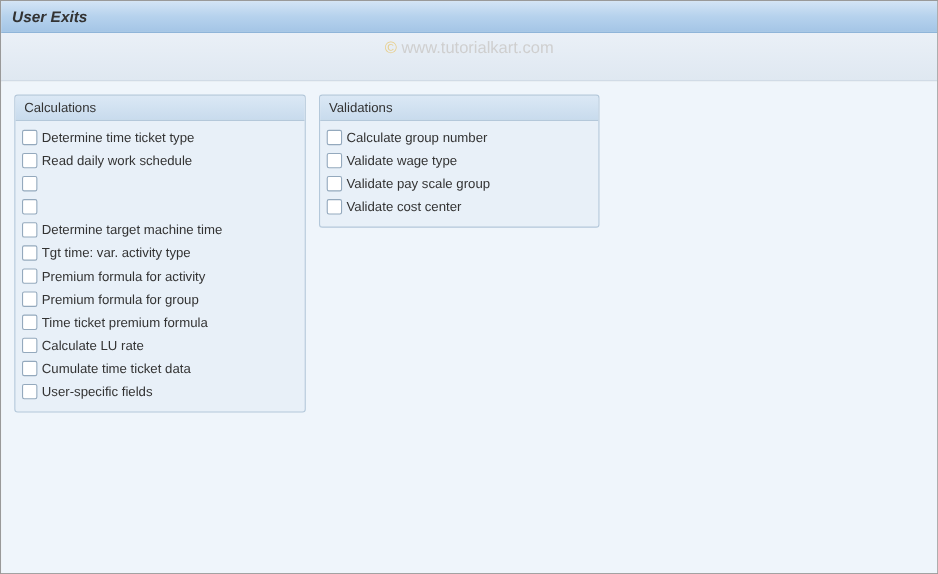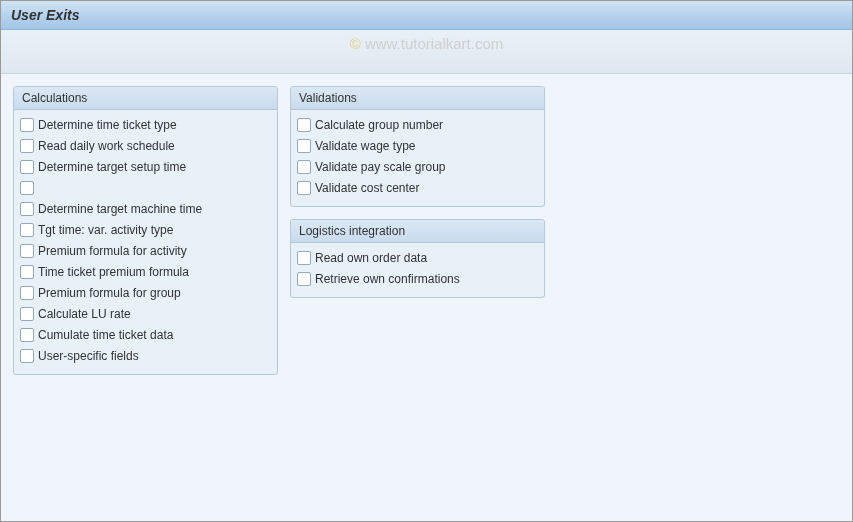--- a/index.html
+++ b/index.html
@@ -115,44 +115,43 @@
           <div class="check-row">
             <input type="checkbox" style="">
             <label>Determine time ticket type</label>
           </div>
           <div class="check-row">
             <input type="checkbox" style="">
             <label>Read daily work schedule</label>
           </div>
           <div class="check-row">
             <input type="checkbox" style="">
-            <label>Determine target setup time</label>
           </div>
           <div class="check-row">
             <input type="checkbox" style="">
           </div>
           <div class="check-row">
             <input type="checkbox" style="">
             <label>Determine target machine time</label>
           </div>
           <div class="check-row">
             <input type="checkbox" style="">
             <label>Tgt time: var. activity type</label>
           </div>
           <div class="check-row">
             <input type="checkbox" style="">
             <label>Premium formula for activity</label>
           </div>
           <div class="check-row">
             <input type="checkbox" style="">
-            <label>Time ticket premium formula</label>
+            <label>Premium formula for group</label>
           </div>
           <div class="check-row">
             <input type="checkbox" style="">
-            <label>Premium formula for group</label>
+            <label>Time ticket premium formula</label>
           </div>
           <div class="check-row">
             <input type="checkbox" style="">
             <label>Calculate LU rate</label>
           </div>
           <div class="check-row">
             <input type="checkbox" style="">
             <label>Cumulate time ticket data</label>
           </div>
           <div class="check-row">
@@ -179,29 +178,16 @@
             <input type="checkbox" style="">
             <label>Validate pay scale group</label>
           </div>
           <div class="check-row">
             <input type="checkbox" style="">
             <label>Validate cost center</label>
           </div>
         </div>
       </div>
 
-      <div class="group-box">
-        <div class="group-header">Logistics integration</div>
-        <div class="group-body">
-          <div class="check-row">
-            <input type="checkbox" style="">
-            <label>Read own order data</label>
-          </div>
-          <div class="check-row">
-            <input type="checkbox" style="">
-            <label>Retrieve own confirmations</label>
-          </div>
-        </div>
-      </div>
     </div>
 
   </div>
 </div>
 
 </body></html>

